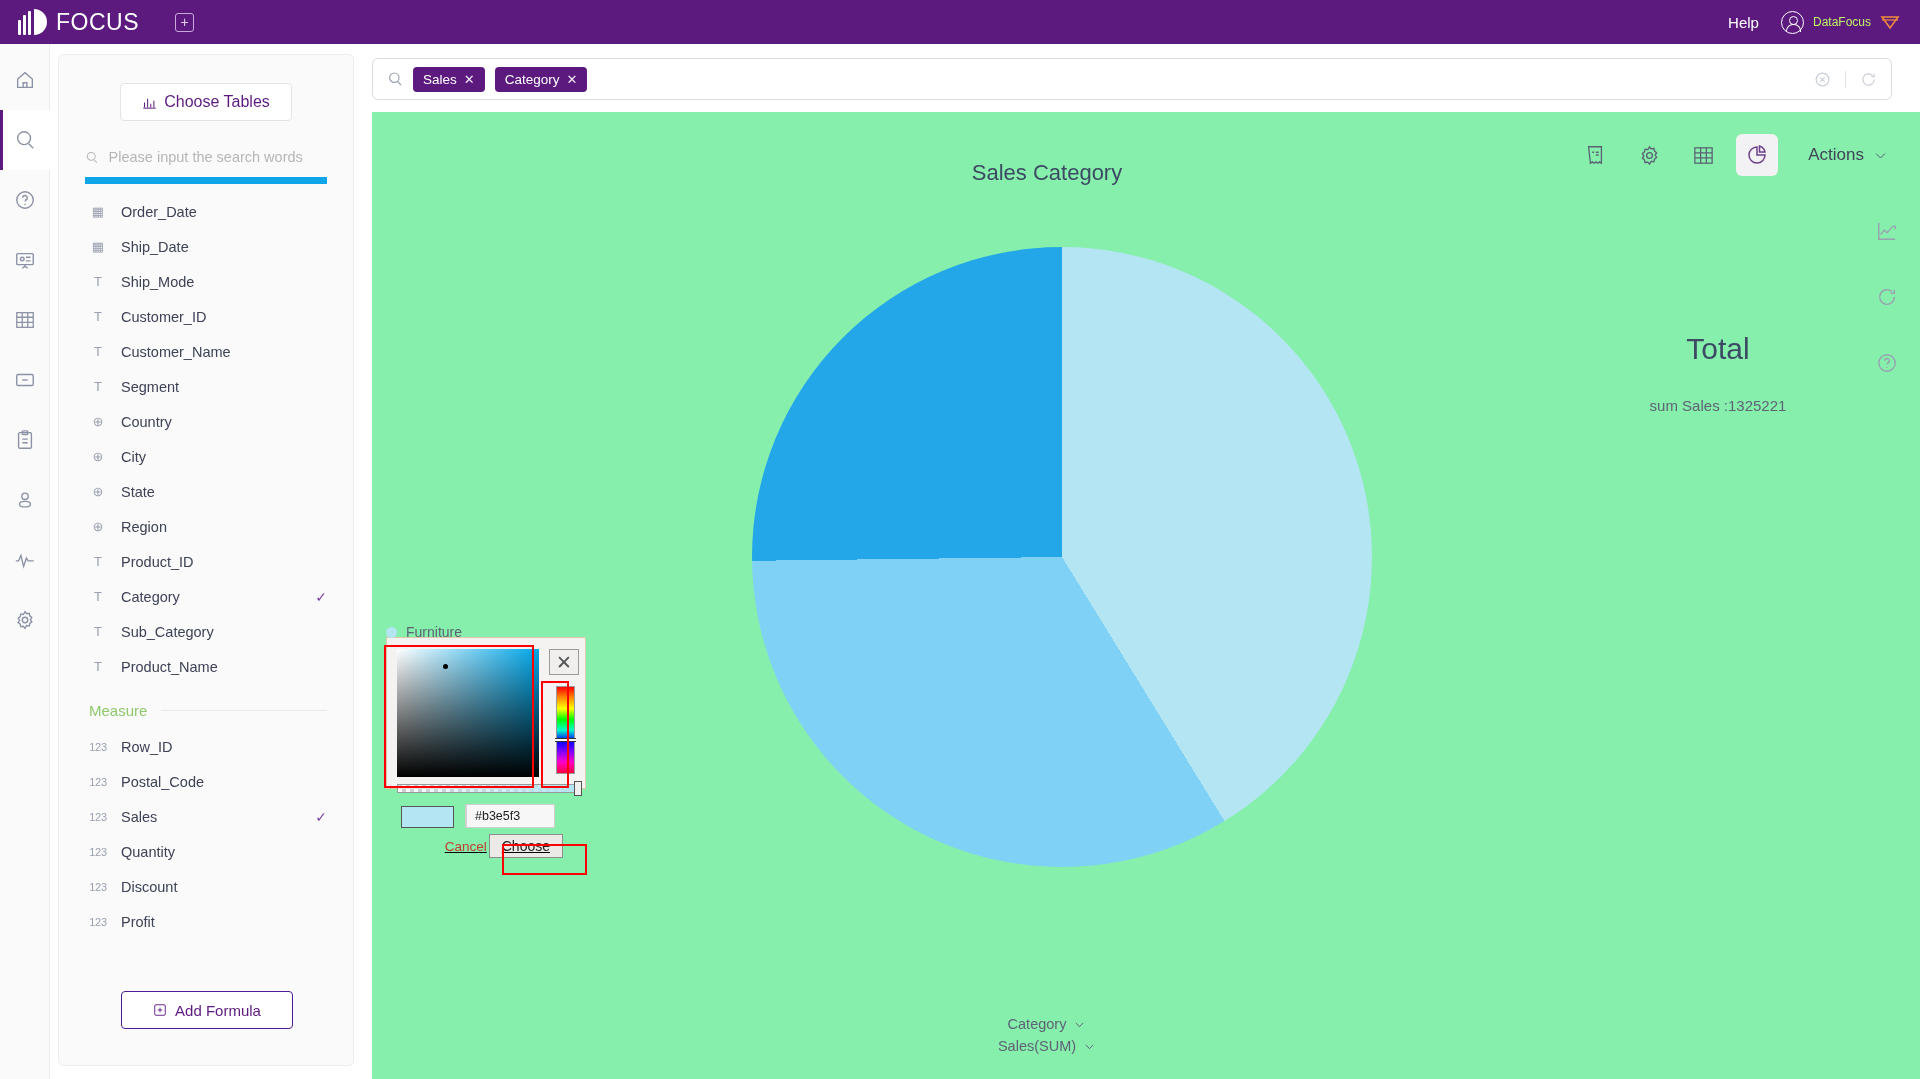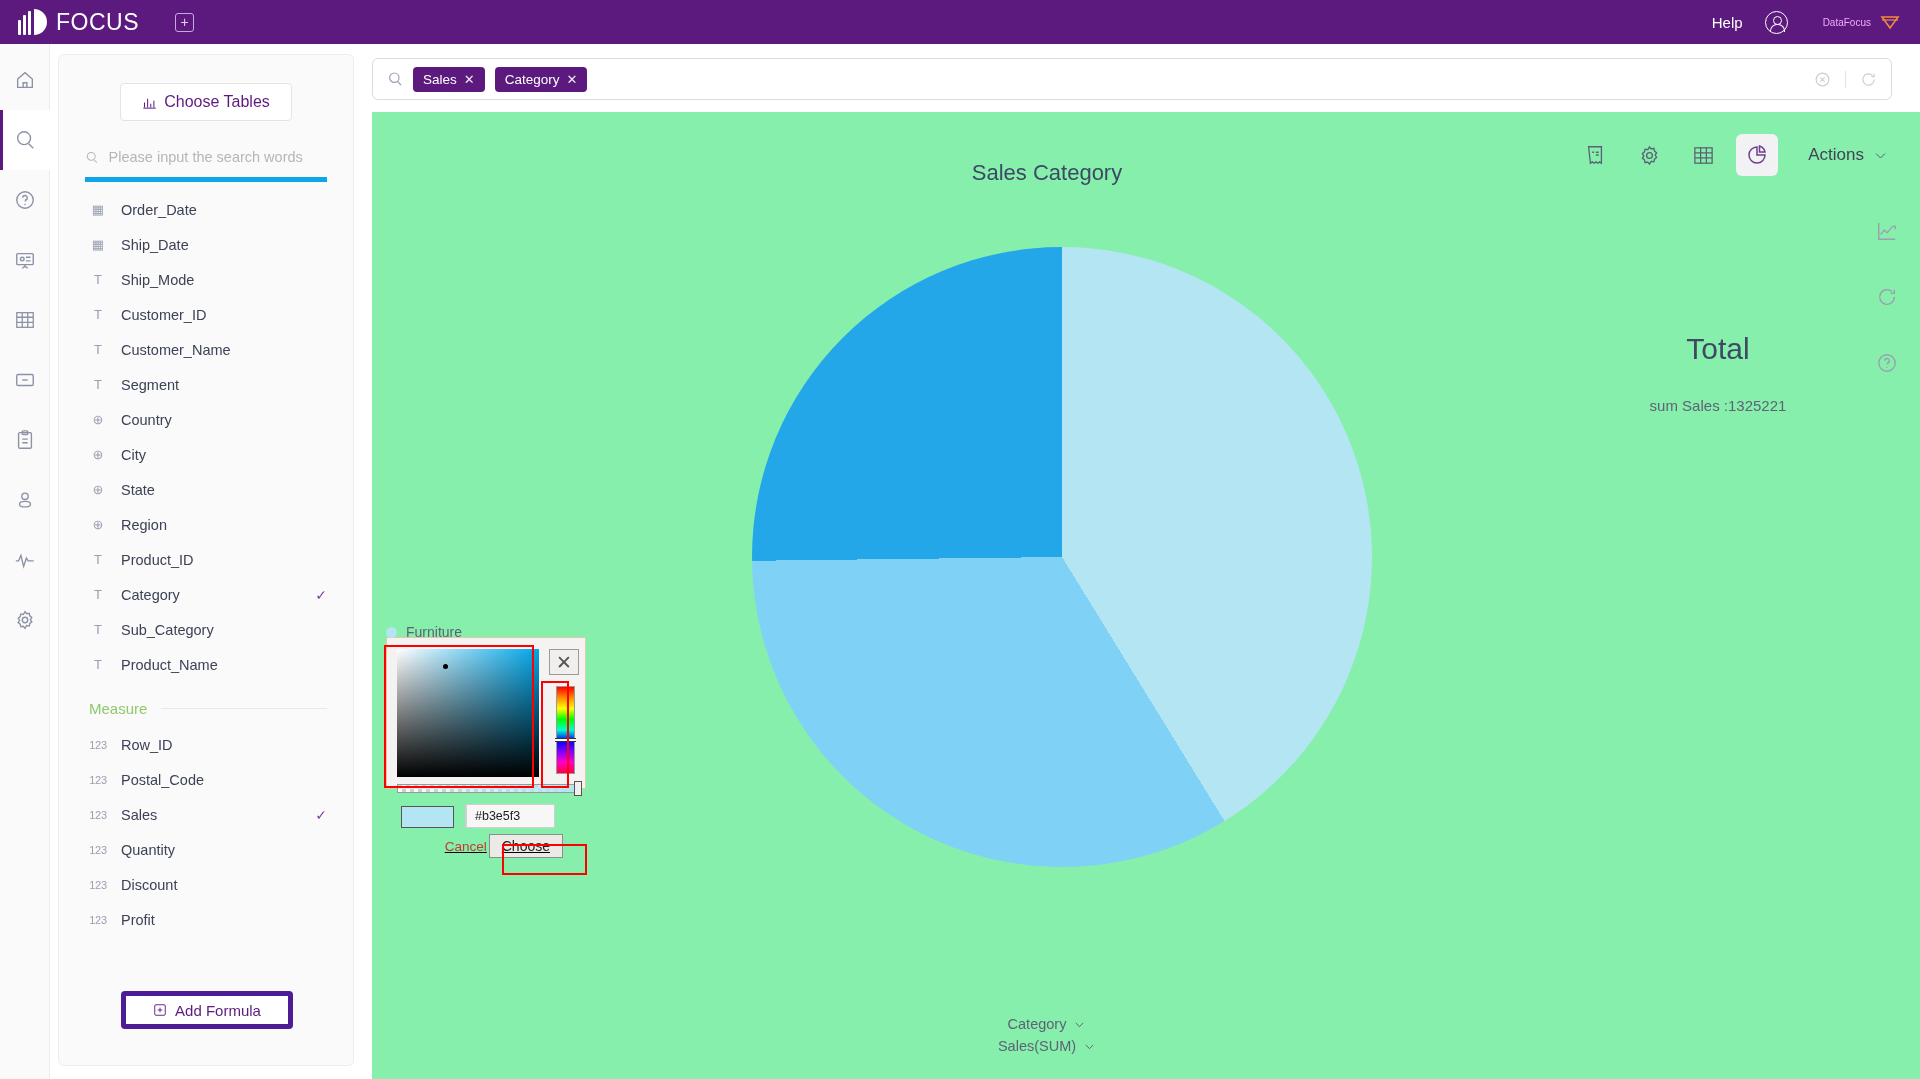--- a/index.html
+++ b/index.html
@@ -33,21 +33,21 @@
     position: relative;
   }
   .avatar-circle::before {
     content:""; position:absolute; top:4px; left:7px; width:7px; height:7px;
     border-radius:50%; border:1.5px solid #fff;
   }
   .avatar-circle::after {
     content:""; position:absolute; bottom:1px; left:4px; width:13px; height:7px;
     border-radius: 7px 7px 0 0; border:1.5px solid #fff; border-bottom:none;
   }
-  .user-name { color:#f0abfc; font-size: 10px; margin-left: 26px; }
+  .user-name { color:#bef264; font-size: 12px; }
   
   .rail {
     position:absolute; top:44px; left:0; width:50px; height:1035px;
     background:#fafafa; border-right:1px solid #ececec;
     display:flex; flex-direction:column; align-items:center; padding-top:6px;
   }
   .rail-item {
     width:50px; height:60px; display:flex; align-items:center; justify-content:center;
     position: relative;
   }
@@ -62,21 +62,21 @@
     background:#fafafa; border:1px solid #ededed; border-radius:6px;
   }
   .choose-tables {
     margin: 28px auto 0; width:172px; height:38px;
     border:1px solid #e3e3e3; border-radius:4px; background:#fff;
     display:flex; align-items:center; justify-content:center; gap:7px;
     color:#5c1a7f; font-size:16px; cursor:pointer;
   }
   .search-row {
     margin: 28px 26px 0; display:flex; align-items:center; gap:10px;
-    padding-bottom: 12px; border-bottom:5px solid #0ea5e9;
+    padding-bottom: 12px; border-bottom:7px solid #0ea5e9;
   }
   .search-row input {
     border:none; background:transparent; outline:none;
     font-size:14.5px; color:#555; width:100%; font-family:inherit;
   }
   .search-row input::placeholder { color:#b6b6b6; }
   .field-list { margin-top: 10px; }
   .field-item {
     display:flex; align-items:center; height:35px; padding:0 26px 0 30px;
     font-size:14.5px; color:#3d4256; position:relative; cursor:pointer;
@@ -87,21 +87,21 @@
   }
   .field-icon.num { font-size:11px; letter-spacing:-.3px; }
   .tick { margin-left:auto; color:#7b3fa0; font-size:14px; }
   .measure-head {
     display:flex; align-items:center; gap:14px; margin:18px 26px 8px 30px;
     color:#8fc96b; font-size:15px;
   }
   .measure-head .line { flex:1; height:1px; background:#e9e9e9; }
   .add-formula {
     position:absolute; bottom: 36px; left: 62px; width:172px; height:38px;
-    border:5px solid #4c1d95; border-radius:4px; background:#fff;
+    border:1px solid #4c1d95; border-radius:4px; background:#fff;
     display:flex; align-items:center; justify-content:center; gap:8px;
     color:#5c1a7f; font-size:15px; cursor:pointer;
   }
   
   .querybar {
     position:absolute; top:58px; left:372px; width:1520px; height:42px;
     background:#fff; border:1px solid #dcdcdc; border-radius:6px;
     display:flex; align-items:center; padding:0 14px;
   }
   .chip {

